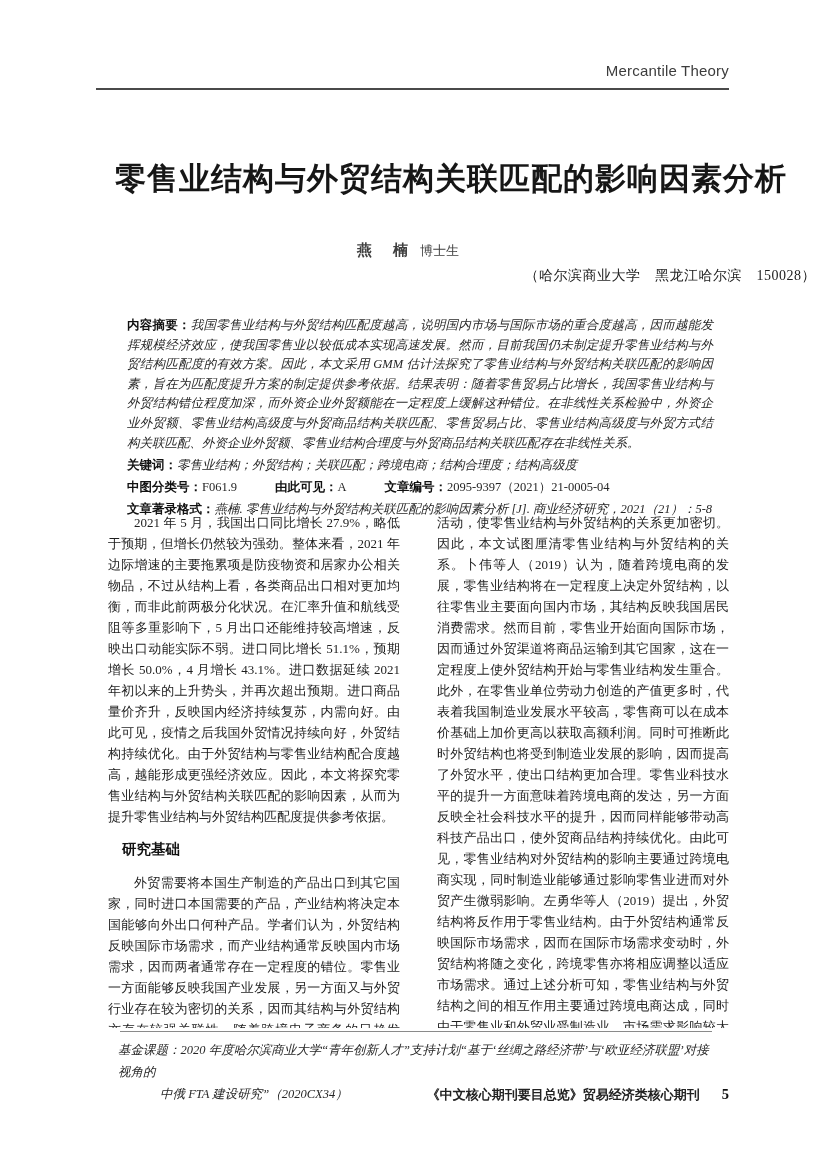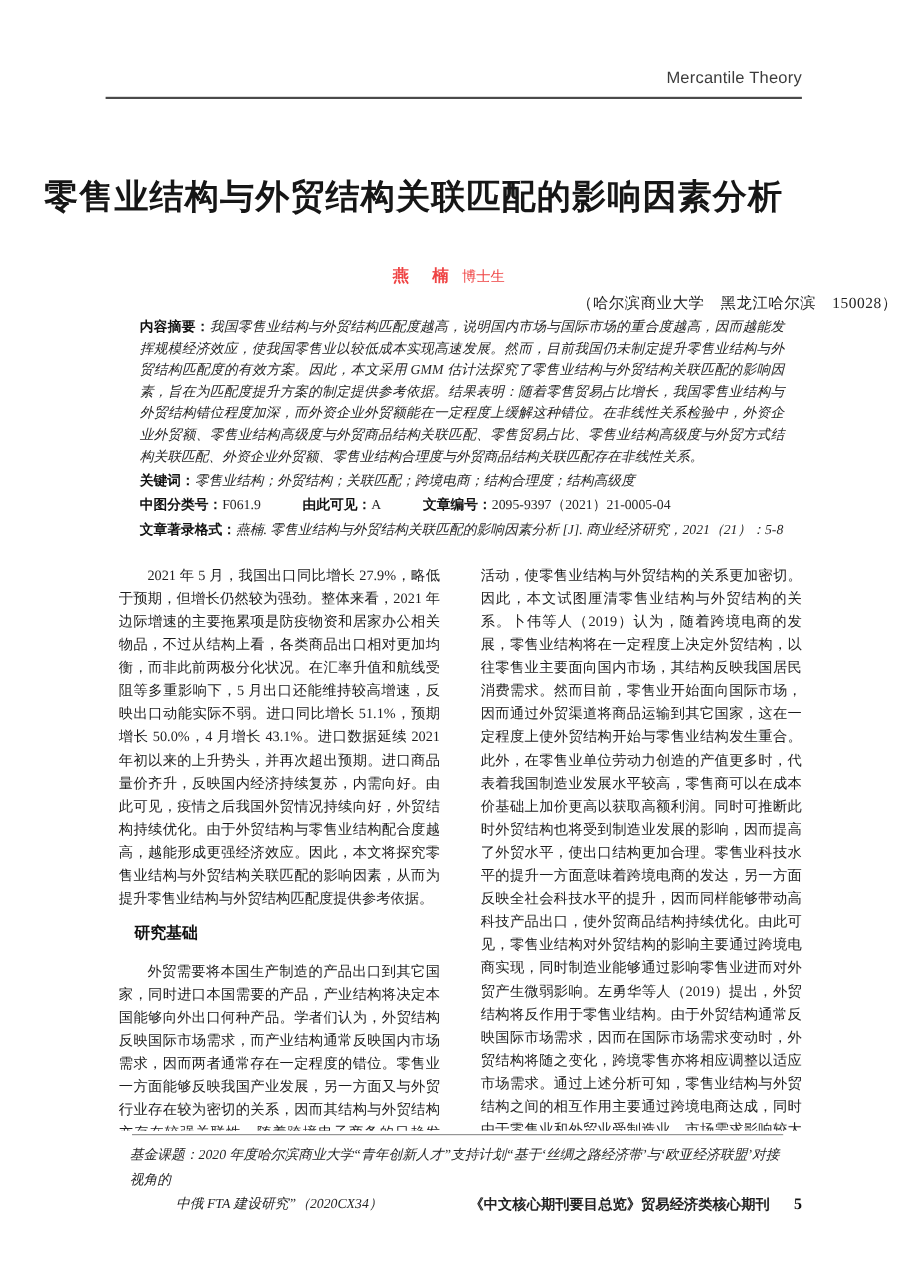--- a/index.html
+++ b/index.html
@@ -15,35 +15,35 @@
     position:absolute;top:62px;right:87px;
     font-family:"Liberation Sans","DejaVu Sans",sans-serif;
     font-size:15px;color:#3c3c3c;letter-spacing:0.2px;
   }
   .header-rule{
     position:absolute;top:88px;left:96px;right:87px;
     height:2px;background:#4a4a4a;
   }
   .title{
     position:absolute;top:158px;left:40px;width:747px;
-    margin:0;text-align:left;
+    margin:0;text-align:right;
     font-size:31px;font-weight:bold;letter-spacing:1px;color:#161616;
   }
   .byline{
     position:absolute;top:241px;left:0;width:100%;
-    text-align:center;font-size:15px;color:#ef4444;
+    text-align:center;font-size:15px;color:#404040;
   }
   .byline .name{font-weight:600;letter-spacing:3px;}
   .byline .role{font-size:13px;margin-left:9px;}
   .affiliation{
     position:absolute;top:267px;left:0;width:100%;
     text-align:right;font-size:14px;color:#222;letter-spacing:0.5px;
   }
   .abstract{
-    position:absolute;top:288px;left:127px;width:586px;
+    position:absolute;top:316px;left:127px;width:586px;
     font-size:12.5px;line-height:19.6px;text-align:justify;color:#262626;
   }
   .label{font-weight:bold;font-style:normal;color:#111;}
   .kai{font-style:italic;}
   .meta-line{margin-top:2.5px;}
   .gap{margin-left:38px;}
   .columns{
     position:absolute;top:500px;left:96px;width:645px;height:528px;
     display:flex;gap:13px;overflow:hidden;
   }

